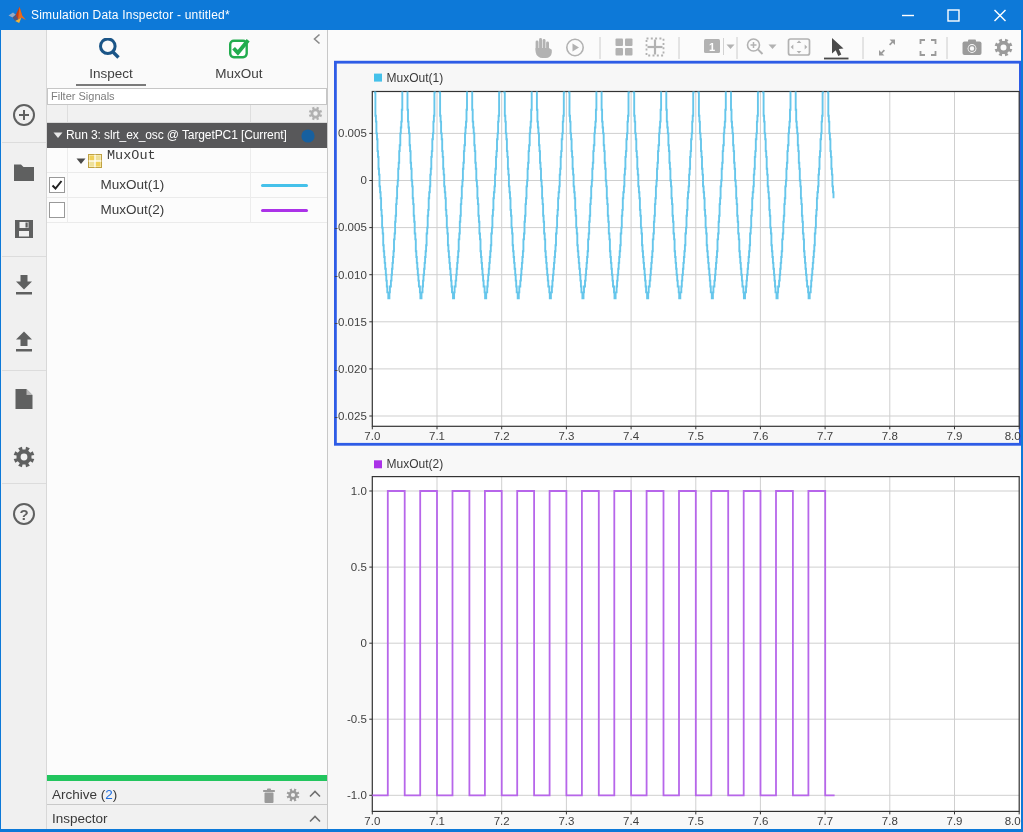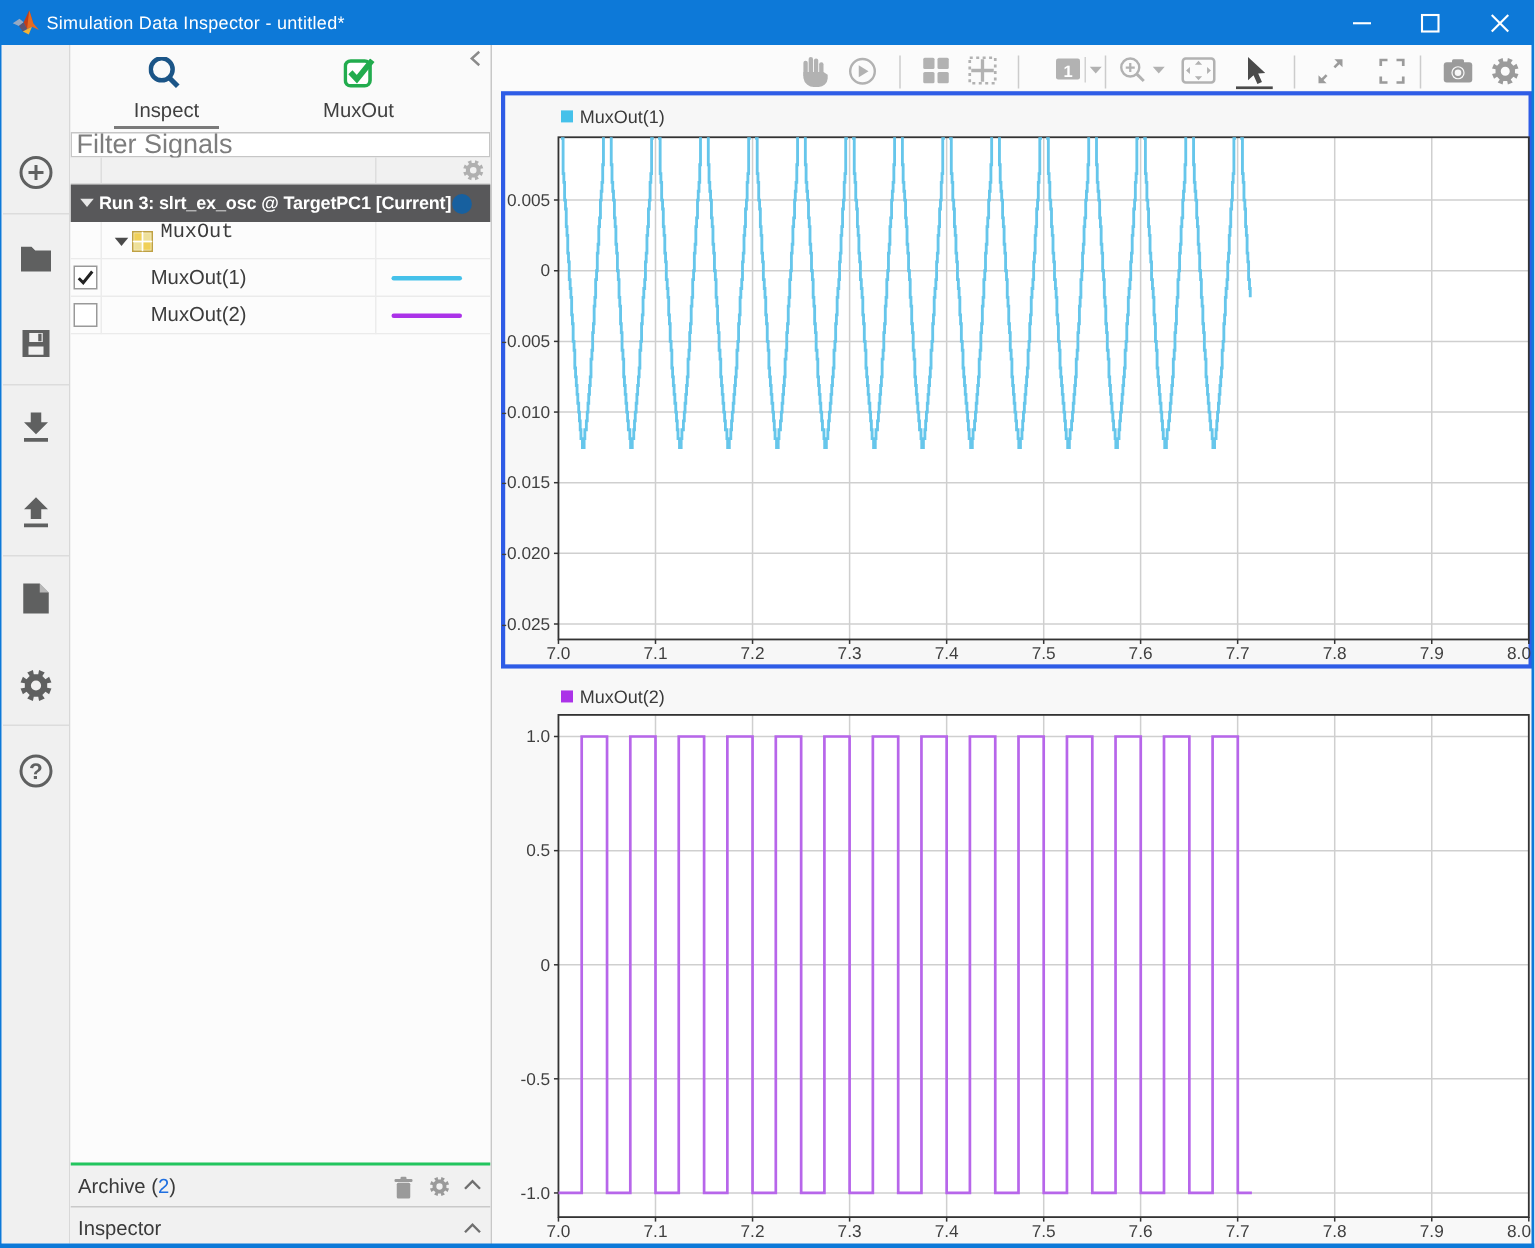--- a/index.html
+++ b/index.html
@@ -6,29 +6,29 @@
   html,body { width:1023px; height:832px; overflow:hidden; }
   body { font-family:"Liberation Sans", sans-serif; position:relative; background:#fff; }
   .abs { position:absolute; }
   .titlebar { left:0; top:0; width:1023px; height:30px; background:#0d79d8; }
   .title-text { left:31px; top:0; height:30px; line-height:31px; color:#fff; font-size:12px; letter-spacing:0.2px; }
   .sidebar { left:1px; top:30px; width:46px; height:799px; background:#f0f0f0; border-right:1px solid #d8d8d8; }
   .sidesep { left:2px; width:44px; height:1px; background:#dcdcdc; }
   .panel { left:47px; top:30px; width:281px; height:800px; background:#fafafa; border-right:1px solid #c8c8c8; }
   .tab-label { top:36px; width:100px; text-align:center; font-size:13.5px; color:#404040; }
   .tab-underline { left:29px; top:53.5px; width:70px; height:2.5px; background:#7a7a7a; }
-  .filter { left:0px; top:58px; width:280px; height:16.5px; background:#fff; border:1px solid #c6c6c6; font-size:18px; color:#7d7d7d; line-height:15px; padding-left:3px; }
+  .filter { left:0px; top:58px; width:280px; height:16.5px; background:#fff; border:1px solid #c6c6c6; font-size:11px; color:#7d7d7d; line-height:15px; padding-left:3px; }
   .hdr { left:0px; top:74.5px; width:280px; height:18px; background:#f1f1f1; border-bottom:1px solid #d9d9d9; }
   .hdr-text { top:78px; font-size:11px; color:#8c8c8c; letter-spacing:0.3px;margin-top:33px; }
   .runrow { left:0px; top:92.5px; width:280px; height:25px; background:#58585a; color:#fff; font-weight:bold; font-size:13px; line-height:25px; }
   .trow { left:0px; width:280px; height:25px; background:#fcfcfc; border-bottom:1px solid #ebebeb; font-size:13.5px; color:#3c3c3c; line-height:24px; }
   .checkbox { left:1.5px; top:4.5px; width:16px; height:16px; background:#fff; border:1px solid #999; }
   .swatch { left:214px; top:11px; width:46.5px; height:3px; border-radius:1.5px; }
   .colline { width:1px; background:#ececec; }
-  .archbar { left:0px; top:744.5px; width:280px; height:29px; background:#f1f1f1; border-top:2px solid #22c55e; font-size:13.5px; color:#3a3a3a; }
+  .archbar { left:0px; top:744.5px; width:280px; height:29px; background:#f1f1f1; border-top:6px solid #22c55e; font-size:13.5px; color:#3a3a3a; }
   .propbar { left:0px; top:773.5px; width:280px; height:26.5px; background:#f1f1f1; border-top:1px solid #c9c9c9; font-size:13.5px; color:#3a3a3a; }
   .winborder-l { left:0; top:30px; width:1px; height:802px; background:#0d79d8; }
   .winborder-r { left:1021px; top:30px; width:2px; height:802px; background:#0d79d8; }
   .winborder-b { left:0; top:829px; width:1023px; height:3px; background:#0d79d8; }
   svg text { font-family:"Liberation Sans", sans-serif; }
 </style>
 </head>
 <body>
 
 <div class="abs titlebar"></div>
@@ -104,21 +104,21 @@
   <div class="abs colline" style="left:19.5px;top:75px;height:17px;background:#dedede"></div>
   <div class="abs colline" style="left:202.5px;top:75px;height:17px;background:#dedede"></div>
   <svg class="abs" style="left:261px;top:76px" width="15" height="15" viewBox="0 0 15 15">
     <path transform="translate(7.5,7.5)" d="M6.67 1.33 L5.65 3.78 L4.16 2.78 L2.78 4.16 L3.78 5.65 L1.33 6.67 L0.98 4.90 L-0.98 4.90 L-1.33 6.67 L-3.78 5.65 L-2.78 4.16 L-4.16 2.78 L-5.65 3.78 L-6.67 1.33 L-4.90 0.98 L-4.90 -0.98 L-6.67 -1.33 L-5.65 -3.78 L-4.16 -2.78 L-2.78 -4.16 L-3.78 -5.65 L-1.33 -6.67 L-0.98 -4.90 L0.98 -4.90 L1.33 -6.67 L3.78 -5.65 L2.78 -4.16 L4.16 -2.78 L5.65 -3.78 L6.67 -1.33 L4.90 -0.98 L4.90 0.98 Z M2.20 0.00 A2.20 2.20 0 1 0 -2.20 0.00 A2.20 2.20 0 1 0 2.20 0.00 Z" fill="#b0b0b0" fill-rule="evenodd"></path>
   </svg>
 
   <div class="abs runrow"></div>
   <svg class="abs" style="left:6px;top:100px" width="10" height="10" viewBox="0 0 10 10">
     <path d="M0.5 2.5 h9 L5 8 Z" fill="#e8e8e8"></path>
   </svg>
-  <div class="abs" style="left:19px;top:92.5px;height:25px;line-height:25.5px;color:#fff;font-weight:bold;font-size:12px;letter-spacing:-0.1px;">Run 3: slrt_ex_osc @ TargetPC1 [Current]</div>
+  <div class="abs" style="left:19px;top:92.5px;height:25px;line-height:25.5px;color:#fff;font-weight:normal;font-size:12px;letter-spacing:-0.1px;">Run 3: slrt_ex_osc @ TargetPC1 [Current]</div>
   <svg class="abs" style="left:254px;top:99px" width="14" height="14" viewBox="0 0 14 14">
     <circle cx="7" cy="7" r="6.6" fill="#17609f"></circle>
   </svg>
 
   <div class="abs trow" style="top:117.5px"></div>
   <svg class="abs" style="left:29px;top:125.5px" width="10" height="10" viewBox="0 0 10 10">
     <path d="M0.5 2.5 h9 L5 8 Z" fill="#4a4a4a"></path>
   </svg>
   <svg class="abs" style="left:41px;top:123.5px" width="14" height="14" viewBox="0 0 14 14">
     <rect x="0.5" y="0.5" width="13" height="13" fill="#faf3c8" stroke="#bfa143" stroke-width="1"></rect>

